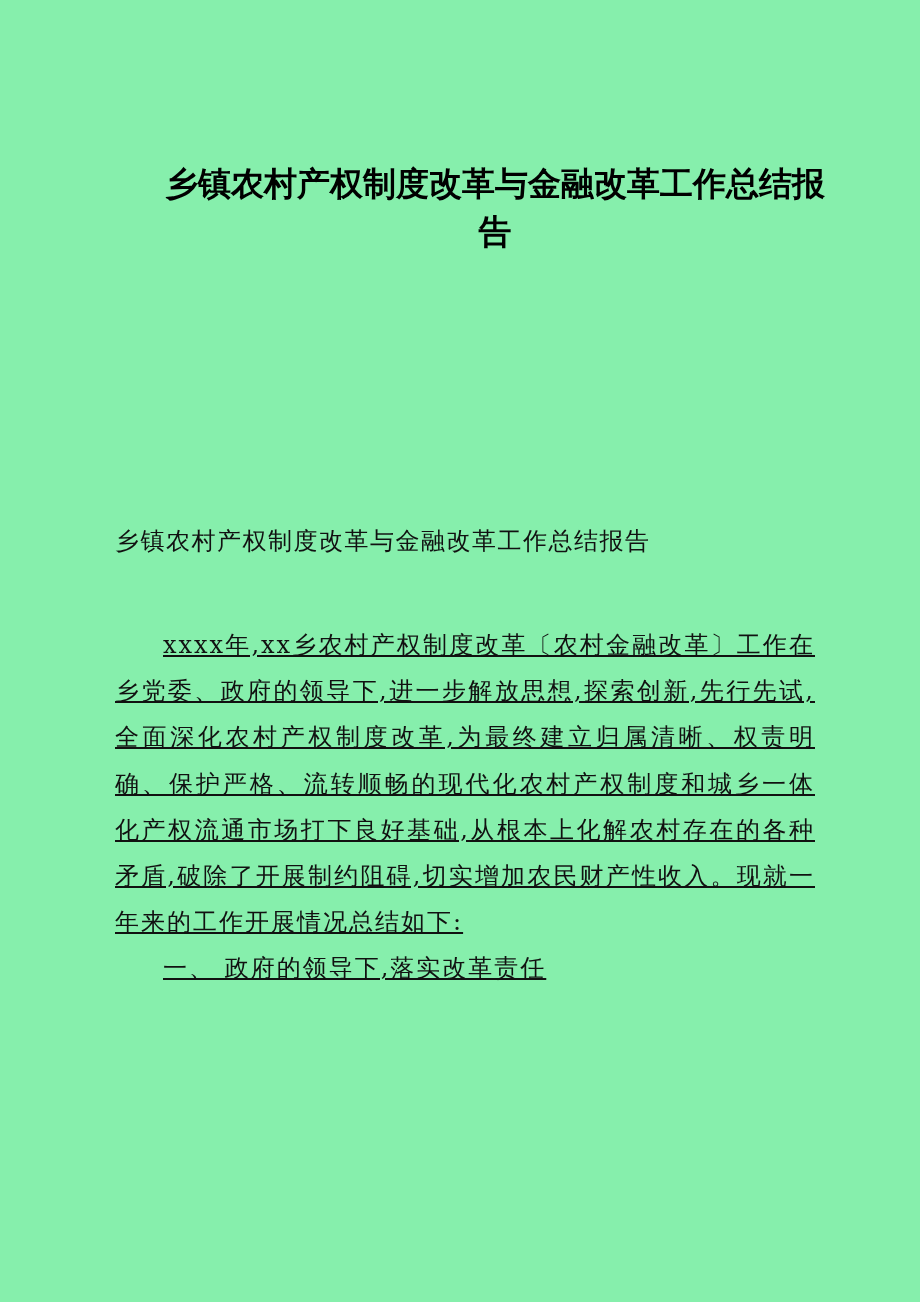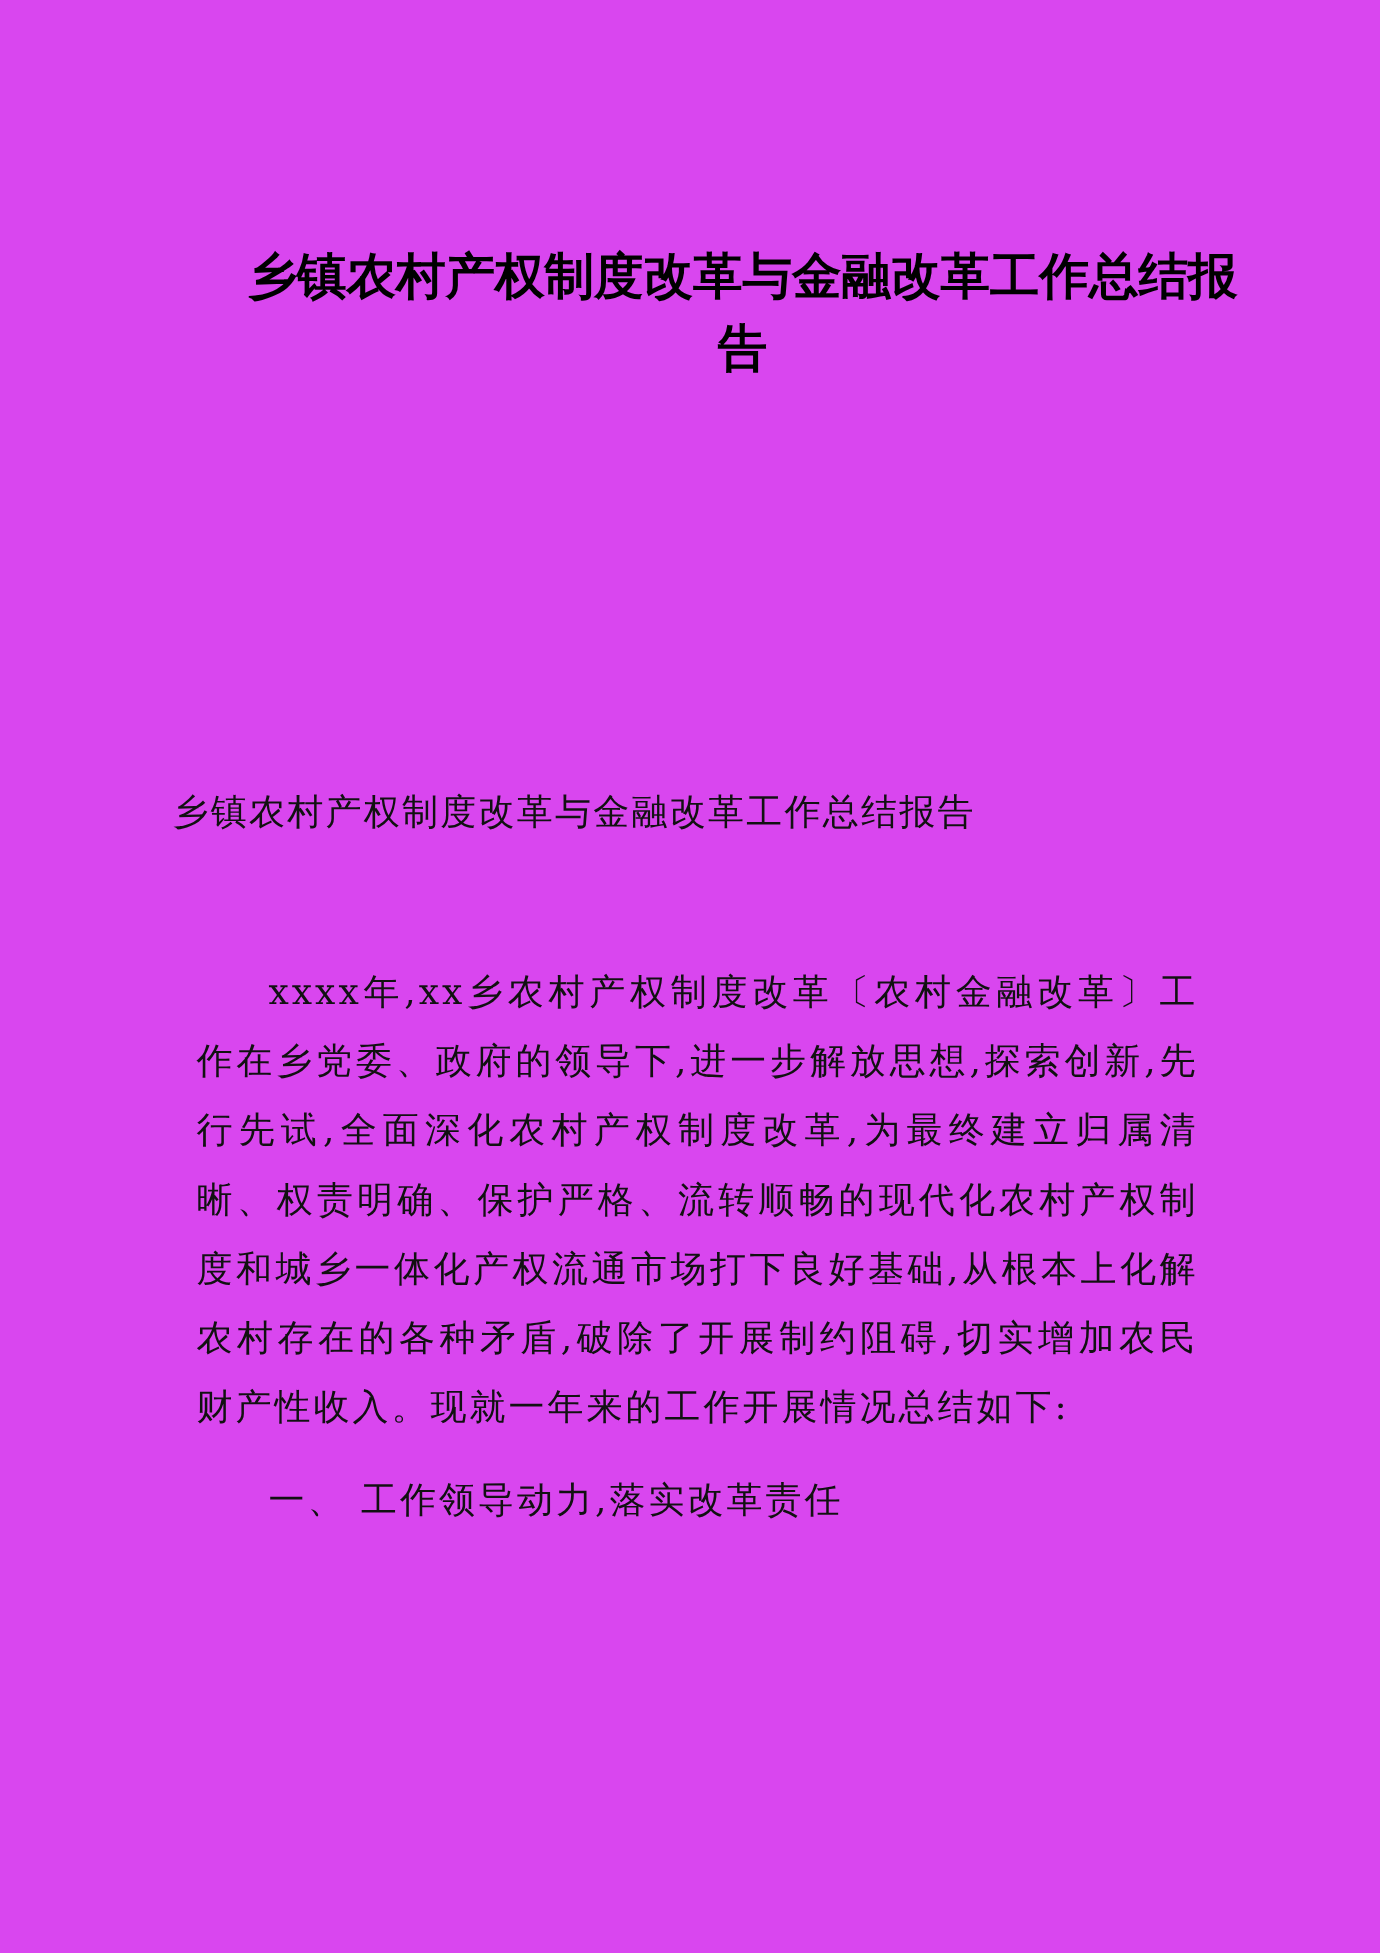--- a/index.html
+++ b/index.html
@@ -11,21 +11,21 @@
       width: 920px;
       height: 1302px;
       position: relative;
       overflow: hidden;
       color: #000;
     }
     .page {
       position: absolute;
       left: 0; top: 0;
       width: 920px; height: 1302px;
-      background: #d946ef;
+      background: #86efac;
     }
     .doc-title {
       position: absolute;
       left: 150px;
       top: 160px;
       width: 690px;
       text-align: center;
       font-family: "DejaVu Sans", "Liberation Sans", sans-serif;
       font-weight: bold;
       font-size: 33px;
@@ -44,40 +44,41 @@
     .subtitle {
       top: 525px;
       line-height: 32px;
       letter-spacing: 1.5px;
     }
     .content {
       top: 622px;
       line-height: 46.2px;
     }
     .content p {
-      margin: 16px;
+      margin: 0;
       padding: 0;
       text-align: justify;
       text-align-last: left;
       letter-spacing: 2px;
+      text-decoration: underline;
     }
     .indent {
       text-indent: 48px;
     }
     .heading-line {
       text-indent: 48px;
     }
   </style>
 </head>
 <body>
 
 <div class="page">
 
   <h1 class="doc-title">乡镇农村产权制度改革与金融改革工作总结报告</h1>
 
   <div class="body-text subtitle">乡镇农村产权制度改革与金融改革工作总结报告</div>
 
   <div class="body-text content">
     <p class="indent">xxxx年,xx乡农村产权制度改革〔农村金融改革〕工作在乡党委、政府的领导下,进一步解放思想,探索创新,先行先试,全面深化农村产权制度改革,为最终建立归属清晰、权责明确、保护严格、流转顺畅的现代化农村产权制度和城乡一体化产权流通市场打下良好基础,从根本上化解农村存在的各种矛盾,破除了开展制约阻碍,切实增加农民财产性收入。现就一年来的工作开展情况总结如下:</p>
-    <p class="heading-line">一、 工作领导动力,落实改革责任</p>
+    <p class="heading-line">一、 政府的领导下,落实改革责任</p>
   </div>
 
 </div>
 
 </body></html>

